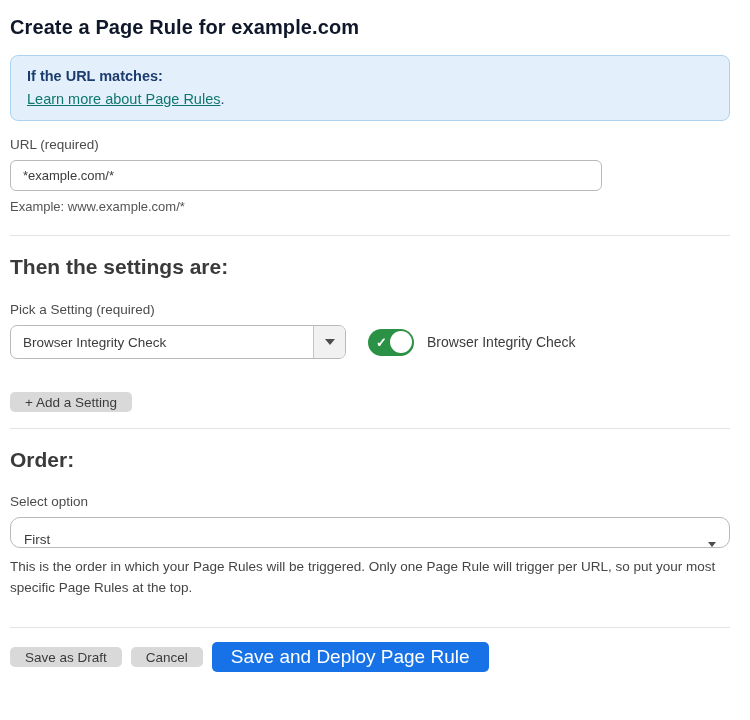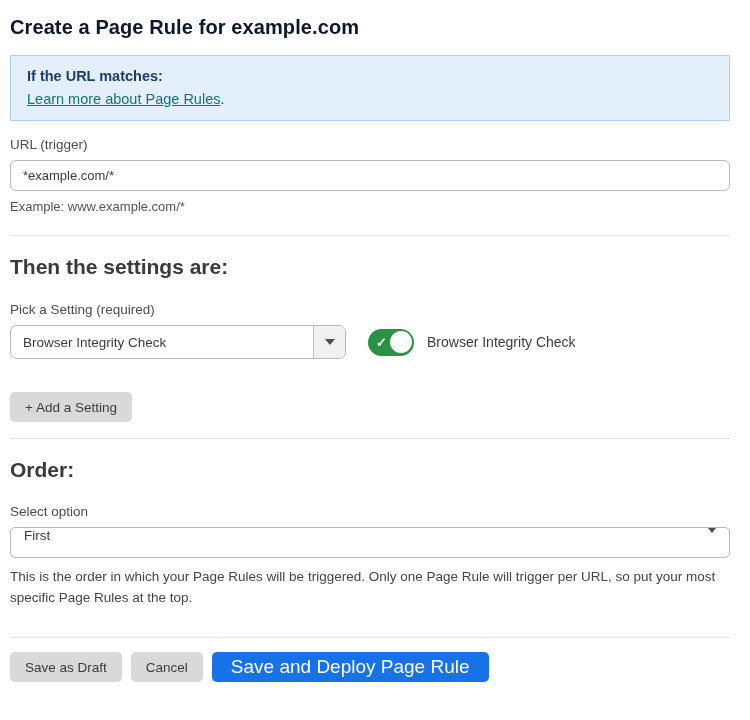--- a/index.html
+++ b/index.html
@@ -12,38 +12,38 @@
   .container { padding: 12px 20px 0 10px; width: 750px; }
 
   h1.page-title {
     font-size: 20px; font-weight: 700; color: #0f172a;
     margin: 4px 0 16px 0; letter-spacing: .1px;
   }
 
   .info-box {
     background: #e3f0fb;
     border: 1px solid #abd3f1;
-    border-radius: 1px;
+    border-radius: 8px;
     padding: 9px 16px 10px 16px;
     font-size: 14.5px;
     line-height: 22.5px;
     color: #27436f;
     margin-bottom: 16px;
   }
   .info-box .info-heading { font-weight: 700; color: #1d3c6e; }
   .info-box a.info-link {
     color: #0f766e; text-decoration: underline; cursor: pointer;
   }
 
   .field-label {
     font-size: 13.5px; color: #4c4c4c; margin: 16px 0 8px 0;
   }
 
   input.text-input {
-    width: 720px; height: 31px;
+    width: 592px; height: 31px;
     border: 1px solid #b9b9b9; border-radius: 6px;
     padding: 0 12px; font-size: 13px; color: #3c3c3c;
     font-family: "Liberation Sans", sans-serif;
     background: #fff; outline: none;
   }
   .example-text { font-size: 13px; color: #545454; margin-top: 8px; }
 
   hr.divider {
     border: none; border-top: 1px solid #e3e3e3;
     margin: 21px 0 0 0;
@@ -94,31 +94,31 @@
     background: #ffffff;
   }
   .toggle-label { font-size: 14px; color: #3c3c3c; margin-left: 13px; }
 
   button {
     font-family: "Liberation Sans", sans-serif;
     border: none; border-radius: 5px; cursor: pointer;
   }
   .btn-gray {
     background: #d9d9d9; color: #3b3b3b;
-    font-size: 13.5px; height: 30px; padding: 0 15px;
+    font-size: 13.5px; height: 20px; padding: 0 15px;
   }
   .btn-primary {
     color: #ffffff; font-size: 19px; height: 30px; padding: 0 19px;
   }
   .add-setting-btn { margin-top: 33px; }
 
   .select-full {
     width: 720px; height: 31px;
-    border: 1px solid #b9b9b9; border-radius: 5px;
-    background: #fff; display: flex; align-items: flex-start;
+    border: 1px solid #b9b9b9; border-radius: 10px;
+    background: #fff; display: flex; align-items: flex-end;
     padding: 0 13px; cursor: pointer; margin-top: 0;
   }
   .select-full .select-value { flex: 1; font-size: 13.5px; color: #3c3c3c; }
   .select-full .tri-down {
     border-left-width: 4.5px; border-right-width: 4.5px; border-top-width: 5.5px;
   }
 
   .help-text {
     font-size: 13.5px; color: #454545; line-height: 21px;
     margin-top: 8px; width: 720px;
@@ -133,21 +133,21 @@
 
 <div class="container">
 
   <h1 class="page-title">Create a Page Rule for example.com</h1>
 
   <div class="info-box">
     <div class="info-heading">If the URL matches:</div>
     <div><a class="info-link">Learn more about Page Rules</a><span>.</span></div>
   </div>
 
-  <div class="field-label">URL (trigger)</div>
+  <div class="field-label">URL (required)</div>
   <input class="text-input" type="text" value="*example.com/*" style="">
   <div class="example-text">Example: www.example.com/*</div>
 
   <hr class="divider">
 
   <div class="section-heading">Then the settings are:</div>
 
   <div class="field-label" style="margin-top:23px;">Pick a Setting (required)</div>
 
   <div class="setting-row">

